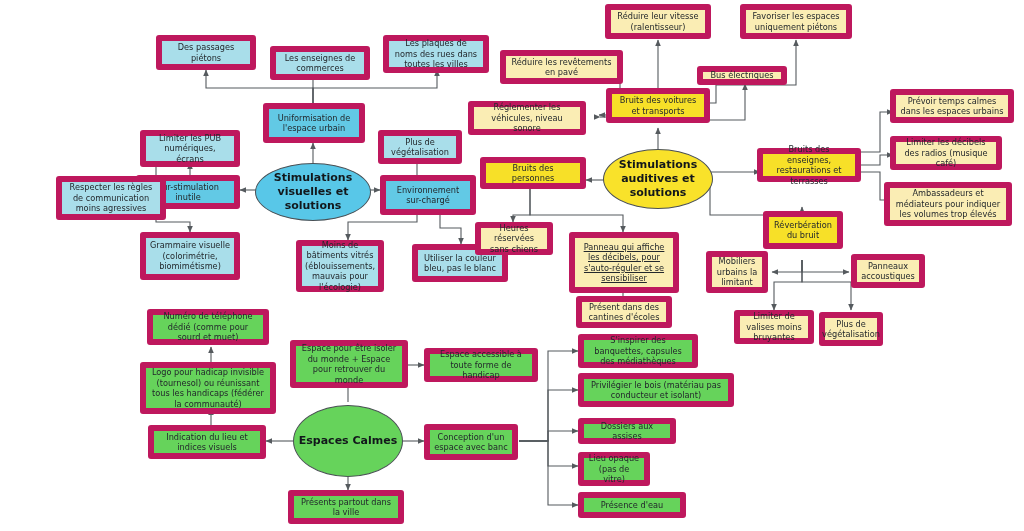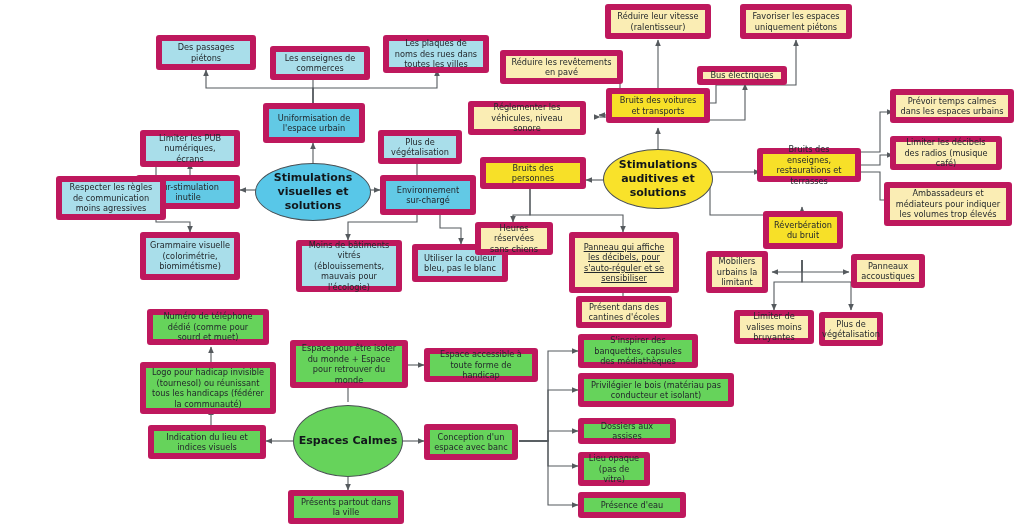--- a/index.html
+++ b/index.html
@@ -102,21 +102,21 @@
   <div class="node blue-light" style="left:140px;top:130px;width:100px;height:37px;">Limiter les PUB numériques, écrans</div>
 
   <div class="node blue-light" style="left:12px;top:176px;width:110px;height:44px;margin-left:44px;">Respecter les règles de communication moins agressives</div>
 
   <div class="node blue-light" style="left:140px;top:232px;width:100px;height:48px;">Grammaire visuelle (colorimétrie, biomimétisme)</div>
 
   <div class="node blue-dark" style="left:380px;top:175px;width:96px;height:40px;">Environnement sur-chargé</div>
 
   <div class="node blue-light" style="left:378px;top:130px;width:84px;height:34px;">Plus de végétalisation</div>
 
-  <div class="node blue-light" style="left:296px;top:240px;width:106px;height:52px;text-align:center;">Moins de bâtiments vitrés (éblouissements, mauvais pour l'écologie)</div>
+  <div class="node blue-light" style="left:296px;top:240px;width:88px;height:52px;text-align:center;">Moins de bâtiments vitrés (éblouissements, mauvais pour l'écologie)</div>
 
   <div class="node blue-light" style="left:412px;top:244px;width:96px;height:38px;">Utiliser la couleur bleu, pas le blanc</div>
 
   <div class="ellipse yellow" style="left:603px;top:149px;width:110px;height:60px;">Stimulations auditives et solutions</div>
 
   <div class="node yellow-dark" style="left:606px;top:88px;width:104px;height:35px;">Bruits des voitures et transports</div>
 
   <div class="node yellow-light" style="left:605px;top:4px;width:106px;height:35px;">Réduire leur vitesse (ralentisseur)</div>
 
   <div class="node yellow-light" style="left:740px;top:4px;width:112px;height:35px;">Favoriser les espaces uniquement piétons</div>

